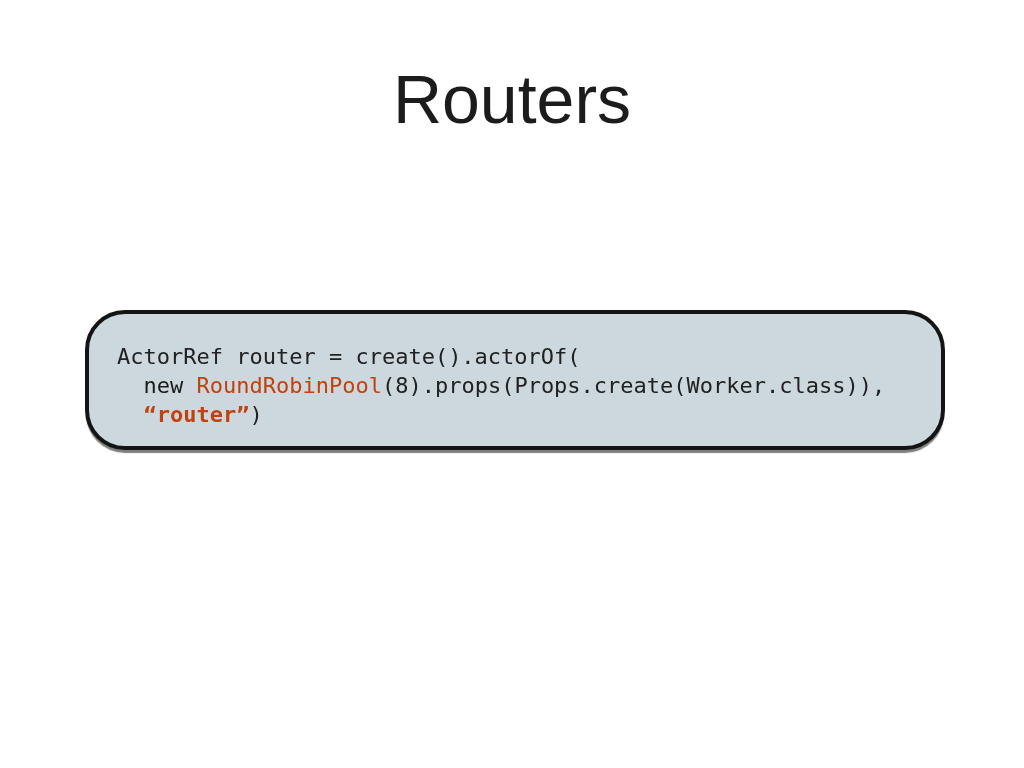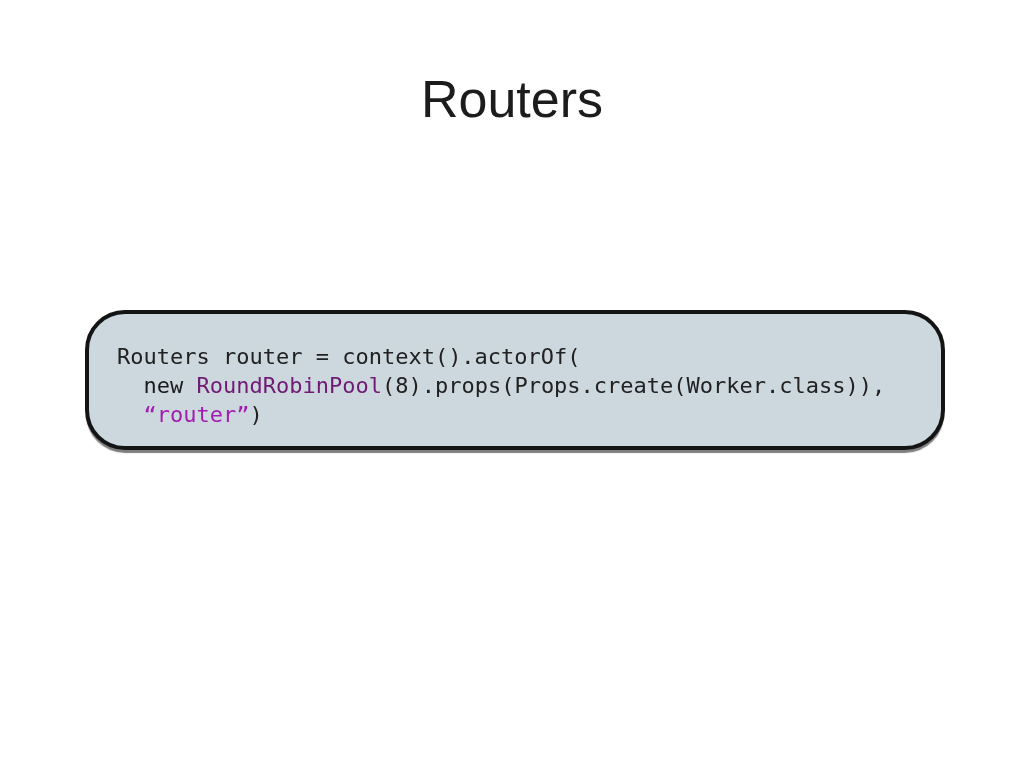--- a/index.html
+++ b/index.html
@@ -14,21 +14,21 @@
     background: #ffffff;
     overflow: hidden;
     font-family: "Liberation Sans", sans-serif;
   }
   .slide-title {
     position: absolute;
     top: 68px;
     left: 0;
     width: 100%;
     text-align: center;
-    font-size: 52px;
+    font-size: 68px;
     line-height: 62px;
     font-weight: 400;
     color: #1c1c1c;
     letter-spacing: 0px;
   }
   .code-box {
     position: absolute;
     left: 85px;
     top: 310px;
     width: 860px;
@@ -45,27 +45,27 @@
     top: 28px;
     margin: 0;
     font-family: "DejaVu Sans Mono", "Liberation Mono", monospace;
     font-size: 22px;
     line-height: 29px;
     white-space: pre;
     color: #212121;
   }
   .tok-default { color: #212121; }
   .tok-keyword { color: #1a1a1a; font-weight: normal; }
-  .tok-type    { color: #701a75; }
-  .tok-string  { color: #a21caf; }
+  .tok-type    { color: #c2410c; }
+  .tok-string  { color: #c2410c; font-weight: bold; }
 </style>
 </head>
 <body>
 
 <div class="slide">
   <div class="slide-title">Routers</div>
 
   <div class="code-box">
-    <pre class="code"><span><span class="tok-default">Routers router = context().actorOf(</span></span>
+    <pre class="code"><span><span class="tok-default">ActorRef router = create().actorOf(</span></span>
 <span><span class="tok-default">  </span><span class="tok-keyword">new</span><span class="tok-default"> </span><span class="tok-type">RoundRobinPool</span><span class="tok-default">(8).props(Props.create(Worker.class)),</span></span>
 <span><span class="tok-default">  </span><span class="tok-string">“router”</span><span class="tok-default">)</span></span></pre>
   </div>
 </div>
 
 </body></html>

